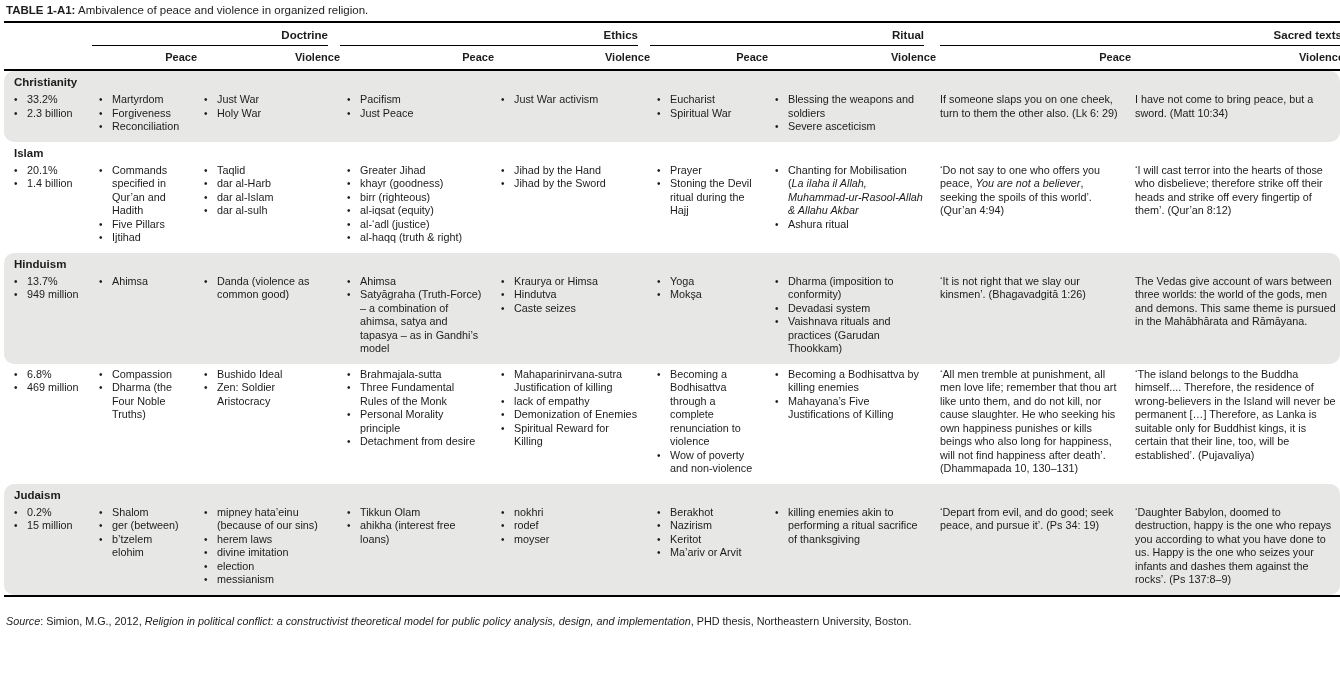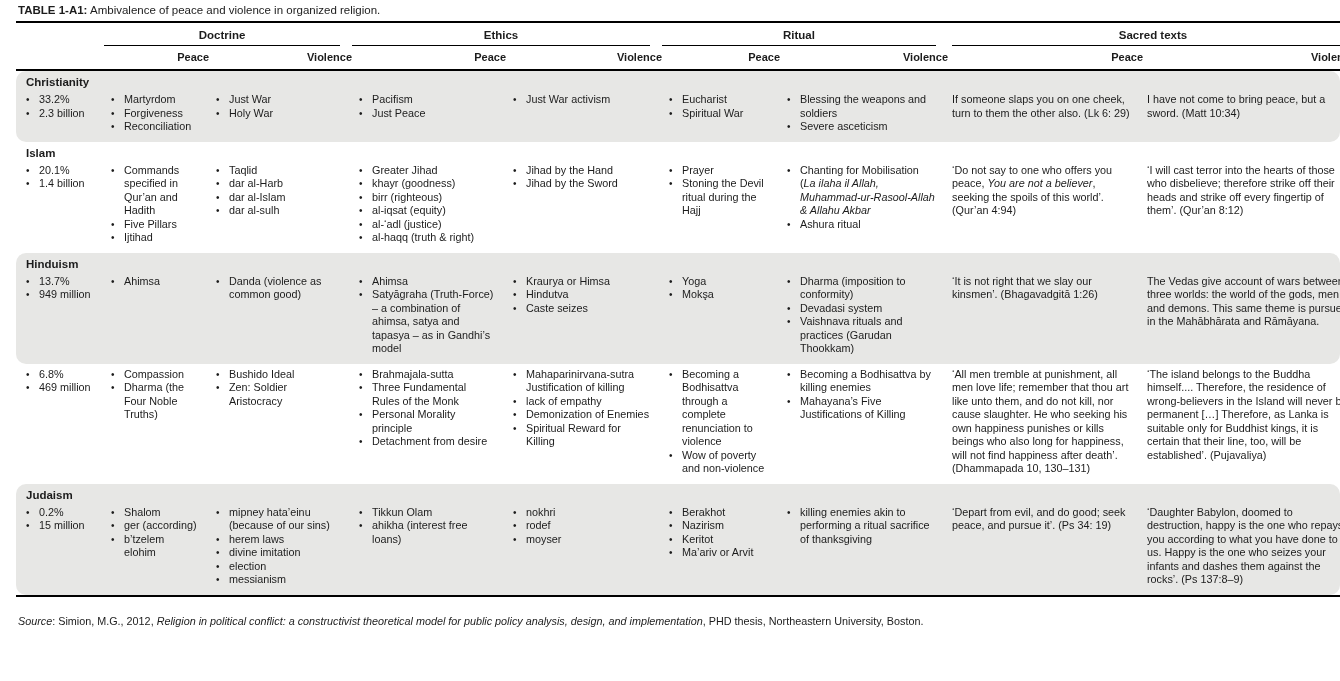--- a/index.html
+++ b/index.html
@@ -3,34 +3,34 @@
 <meta charset="utf-8">
 <style>
   * { margin:0; padding:0; box-sizing:border-box; }
   html,body { background:#ffffff; }
   body {
     width:1340px; height:681px; overflow:hidden;
     font-family:"Liberation Sans", sans-serif;
     color:#1c1c1c;
     -webkit-font-smoothing:antialiased;
   }
-  .page { width:1340px; padding:2px 0 0 16px; }
+  .page { width:1340px; padding:2px 0 0 4px; }
 
   
   .title-row { padding:2px 0 4px 2px; font-size:11.5px; line-height:13px; }
   .title-label { font-weight:bold; }
   .rule { height:0; border-top:2.5px solid #000; }
   .rule.thin-top { border-top-width:2.5px; }
 
   
   .g { display:grid; grid-template-columns:88px 105px 143px 154px 156px 118px 168px 195px 213px; }
 
   
   .groups-row { padding-top:3px; }
-  .gh { text-align:center; font-weight:bold; font-size:11.5px; padding:3px 0 4px 0;
+  .gh { text-align:right; font-weight:bold; font-size:11.5px; padding:3px 0 4px 0;
         border-bottom:1.2px solid #000; margin-right:12px; }
   .gh.last { margin-right:2px; margin-left:4px; }
 
   
   .sh { text-align:right; font-weight:bold; font-size:11px; padding:5px 0 6px 0; }
 
   
   .block { padding:2px 0 6px 0;border-radius:10px; }
   .block.alt { background:#e7e7e5; }
   .rel-name { font-weight:bold; font-size:11.5px; padding:3px 0 3px 10px; }
@@ -447,21 +447,21 @@
             <span class="tx">15 million</span>
           </div>
         </div>
       <div class="cell">
           <div class="li">
             <span class="bu">•</span>
             <span class="tx">Shalom</span>
           </div>
           <div class="li">
             <span class="bu">•</span>
-            <span class="tx">ger (according)</span>
+            <span class="tx">ger (between)</span>
           </div>
           <div class="li">
             <span class="bu">•</span>
             <span class="tx">b’tzelem elohim</span>
           </div>
         </div>
       <div class="cell">
           <div class="li">
             <span class="bu">•</span>
             <span class="tx">mipney hata’einu (because of our sins)</span>

